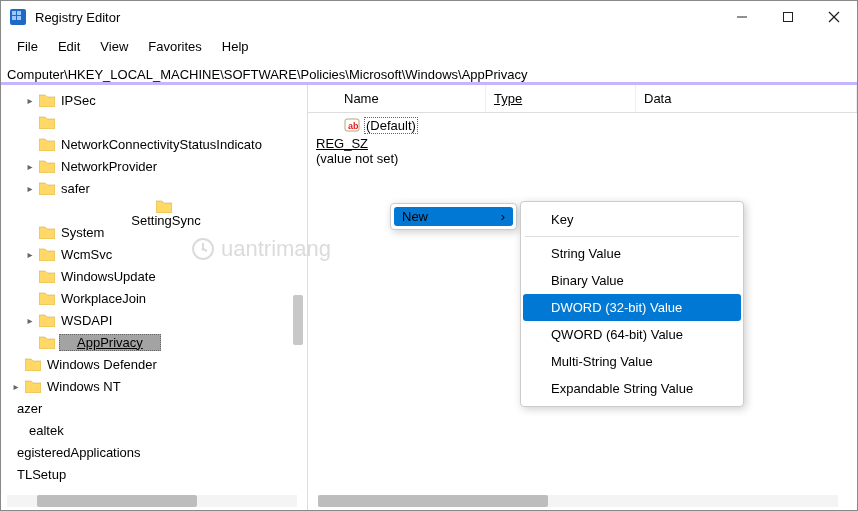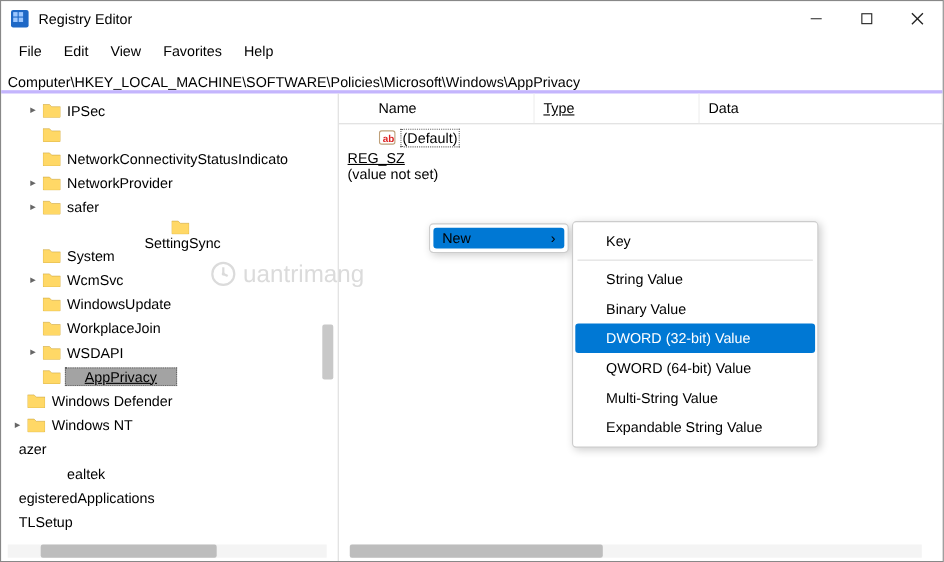--- a/index.html
+++ b/index.html
@@ -216,21 +216,21 @@
           <svg viewBox="0 0 16 14">
             <path d="M0 2 h6 l2 2 h8 v9 a1 1 0 0 1 -1 1 h-14 a1 1 0 0 1 -1 -1 z" fill="#ffd866" stroke="#caa33f" stroke-width=".5"></path>
           </svg>
         </span>
         <span class="label">Windows NT</span>
       </div>
       <div class="tree-item" style="padding-left: 0px;">
         <span class="chev"></span>
         <span class="label">azer</span>
       </div>
-      <div class="tree-item" style="padding-left: 0px; margin-left: 44px;">
+      <div class="tree-item" style="padding-left: 12px;">
         <span class="chev"></span>
         <span class="label">ealtek</span>
       </div>
       <div class="tree-item" style="padding-left: 0px;">
         <span class="chev"></span>
         <span class="label">egisteredApplications</span>
       </div>
       <div class="tree-item" style="padding-left: 0px;">
         <span class="chev"></span>
         <span class="label">TLSetup</span>

